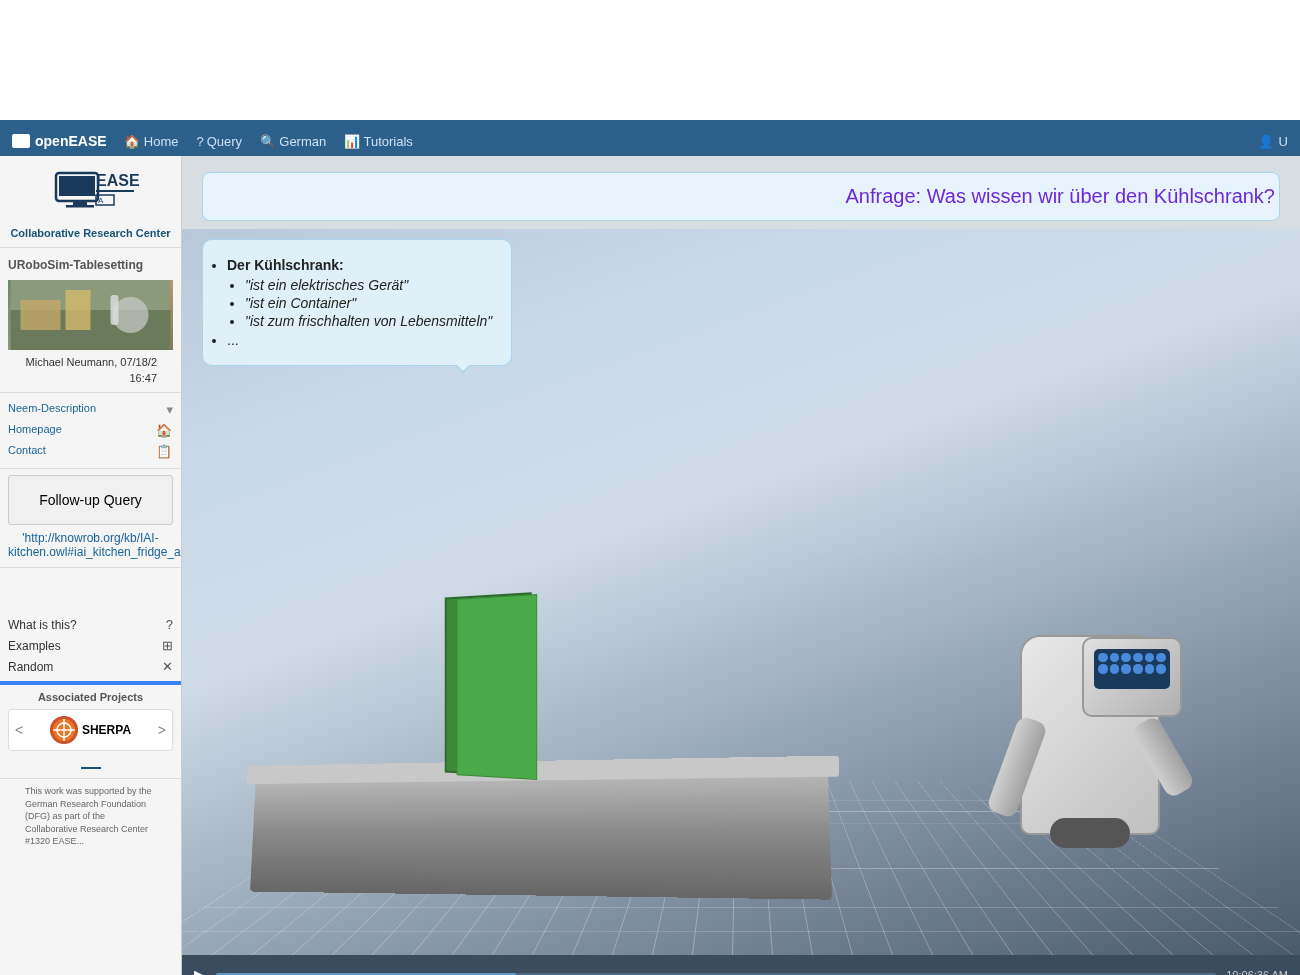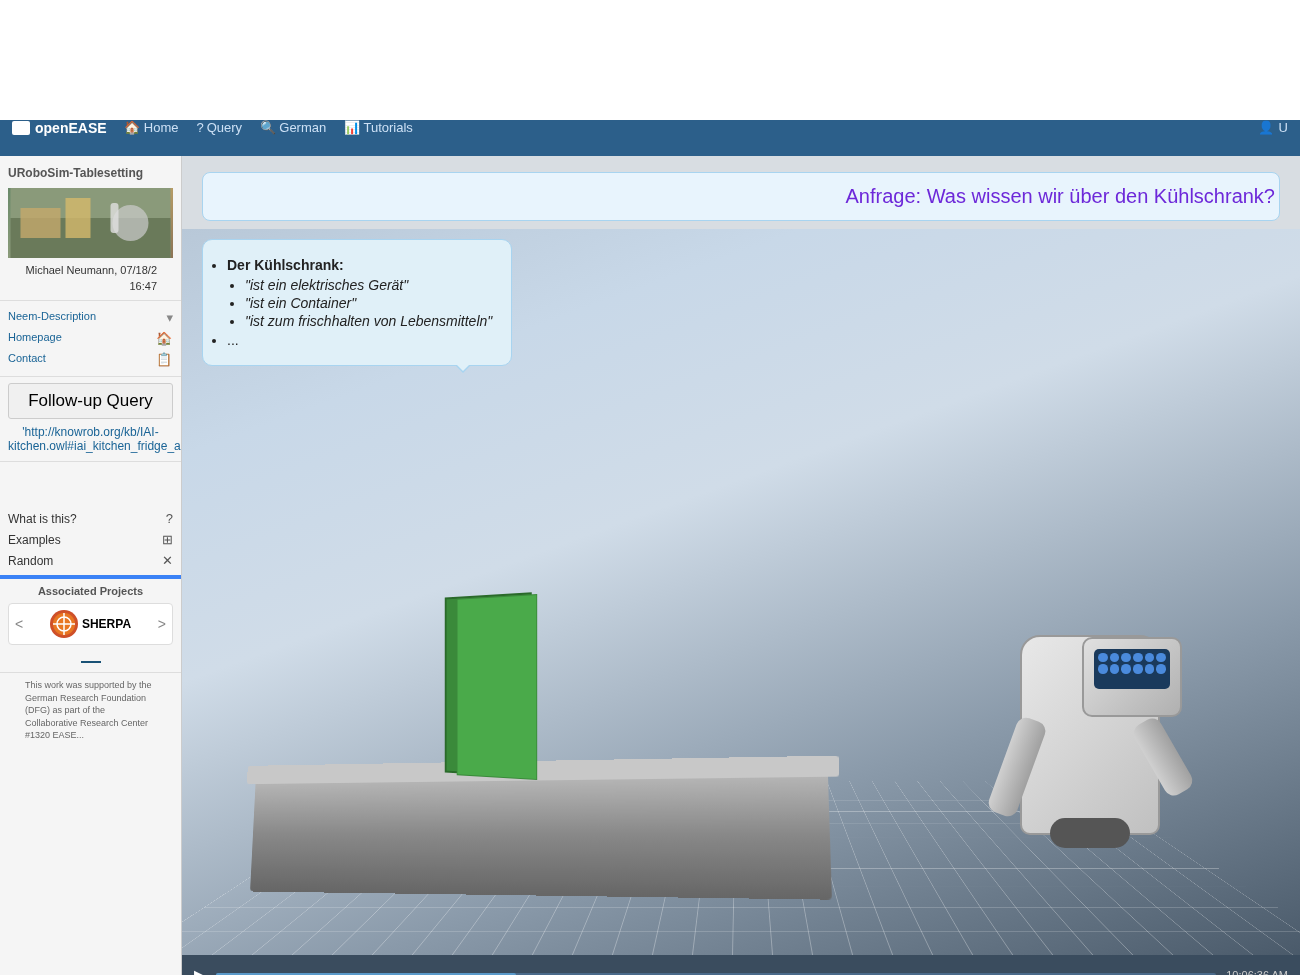--- a/index.html
+++ b/index.html
@@ -4,22 +4,22 @@
   <style>
     * { box-sizing: border-box; margin: 0; padding: 0; }
     body { background: #e8e8e8; font-family: Arial, sans-serif; font-size: 13px; }
 
     
     .navbar {
       background: #2c5f8a;
       color: white;
       height: 36px;
       display: flex;
-      align-items: flex-start;
-      padding: 0 12px;
+      align-items: flex-end;
+      padding: 7px 12px;
       gap: 18px;
     }
     .navbar-brand {
       font-weight: bold;
       font-size: 14px;
       display: flex;
       align-items: center;
       gap: 5px;
     }
     .navbar-brand .brand-icon {
@@ -122,22 +122,22 @@
     }
 
     .followup-section {
       padding: 6px 8px;
       border-bottom: 1px solid #ddd;
     }
     .followup-btn {
       background: #f0f0f0;
       border: 1px solid #ccc;
       border-radius: 3px;
-      padding: 7px 8px;
-      font-size: 17px;
+      padding: 16px 8px;
+      font-size: 14px;
       cursor: pointer;
       width: 100%;
       text-align: center;
       margin-bottom: 4px;
     }
     .followup-link {
       font-size: 12px;
       color: #1a6496;
       text-align: center;
       padding: 2px 0;
@@ -451,20 +451,36 @@
   </div>
   <div class="navbar-right">
     <span>👤 U</span>
   </div>
 </nav>
 
 <div class="main-container">
 
   <div class="sidebar">
 
+    <div class="sidebar-logo">
+      <svg class="ease-logo" viewBox="0 0 100 55">
+
+        <rect x="15" y="5" width="42" height="28" rx="3" fill="none" stroke="#1a3a5c" stroke-width="2.5"></rect>
+        <rect x="18" y="8" width="36" height="20" fill="#1a3a5c"></rect>
+        <rect x="32" y="33" width="14" height="4" fill="#1a3a5c"></rect>
+        <rect x="25" y="37" width="28" height="2.5" fill="#1a3a5c"></rect>
+
+        <text x="55" y="18" font-family="Arial" font-size="16" font-weight="bold" fill="#1a3a5c">EASE</text>
+        <rect x="55" y="22" width="38" height="2" fill="#1a3a5c"></rect>
+
+        <rect x="55" y="27" width="18" height="10" fill="none" stroke="#1a3a5c" stroke-width="1.5"></rect>
+        <text x="57" y="35" font-family="Arial" font-size="8" fill="#1a3a5c">A</text>
+      </svg>
+      <div class="logo-subtitle">Collaborative Research Center</div>
+    </div>
 
     <div class="sidebar-section">
       <div class="sidebar-title">URoboSim-Tablesetting</div>
       <div class="thumbnail-box">
         <div class="thumbnail-inner">
 
           <svg width="100%" height="100%" viewBox="0 0 160 70">
             <rect width="160" height="70" fill="#8a9a7a"></rect>
             <rect x="0" y="30" width="160" height="40" fill="#6a7a5a"></rect>
 

